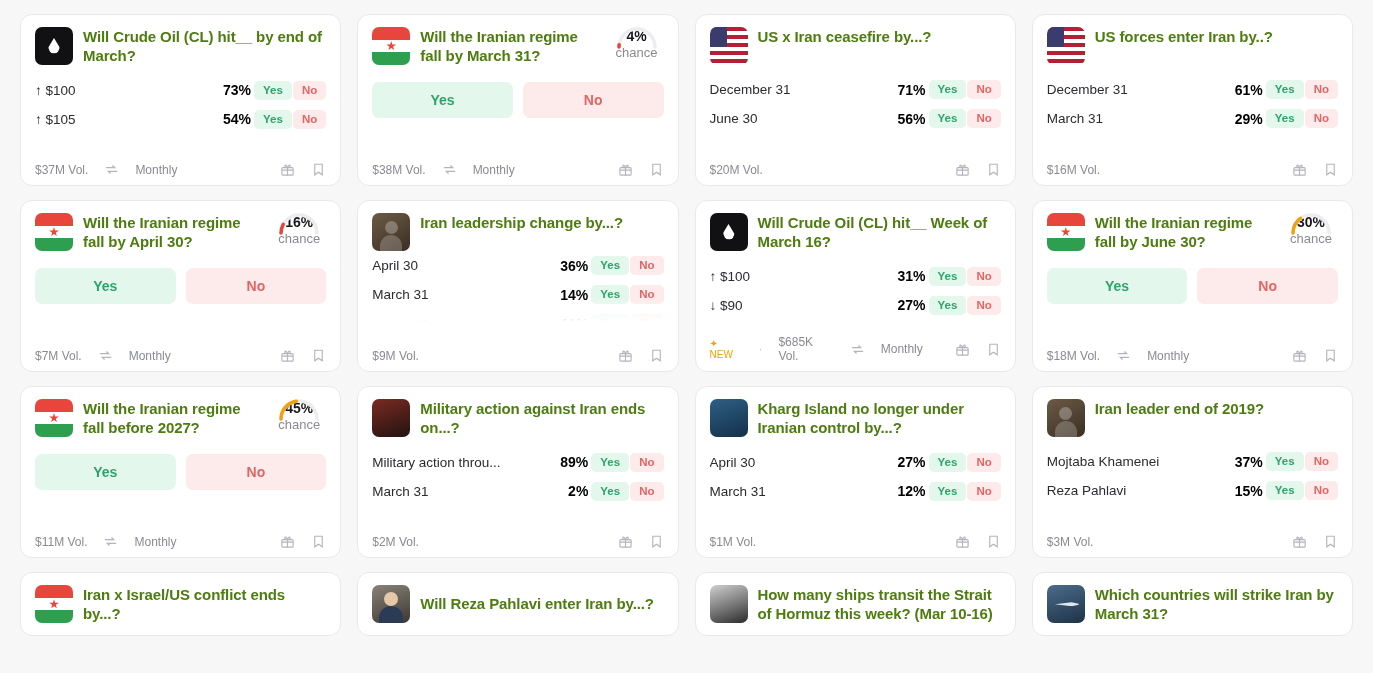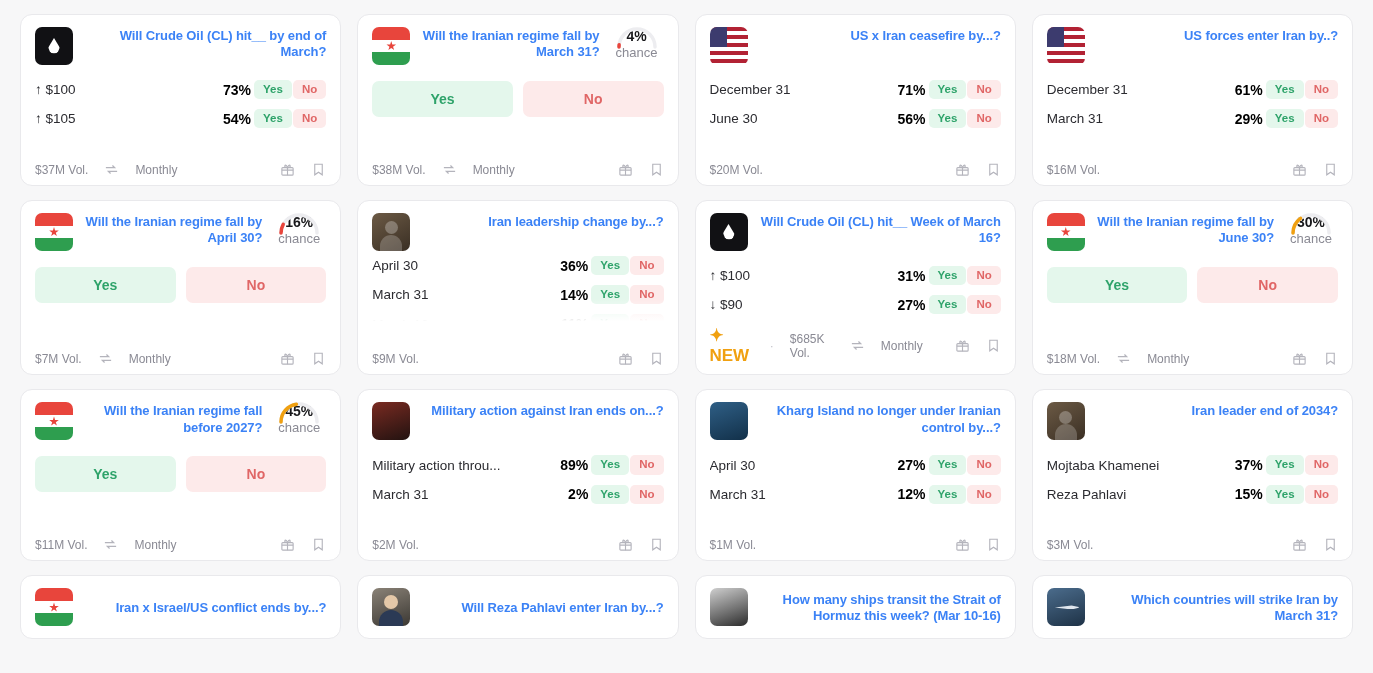--- a/index.html
+++ b/index.html
@@ -41,28 +41,27 @@
   }
   .thumb {
     width: 38px; height: 38px;
     border-radius: 7px;
     flex: 0 0 38px;
     overflow: hidden;
     position: relative;
     background: #ddd;
   }
   .title {
-    font-size: 13px;
+    font-size: 15px;
     line-height: 1.25;
     font-weight: 600;
-    color: #3b82f6;
+    color: #4d7c0f;
     flex: 1;
     padding-top: 1px;
     letter-spacing: -0.1px;
-    text-align: right;
   }
   .chance {
     flex: 0 0 auto;
     width: 54px;
     text-align: center;
     position: relative;
     padding-top: 2px;
   }
   .chance .pct {
     font-size: 14px;
@@ -134,21 +133,21 @@
     display: flex;
     align-items: center;
     gap: 16px;
     margin-top: auto;
     padding-top: 6px;
     font-size: 12px;
     color: #8a8a94;
   }
   .foot .spacer { flex: 1; }
   .foot .icon { color: #b4b4bc; }
-  .newtag { color: #f0a010; font-weight: 700; font-size: 17px; }
+  .newtag { color: #f0a010; font-weight: 400; font-size: 10px; }
   .dot { color: #c2c2c8; }
   .fade-rows { position: relative; }
   .fade-rows:after {
     content: "";
     position: absolute;
     left: 0; right: 0; bottom: 0;
     height: 26px;
     background: linear-gradient(to bottom, rgba(255,255,255,0), #fff 85%);
     pointer-events: none;
   }
@@ -644,21 +643,21 @@
           <span class="icon">
             <svg class="ic" viewBox="0 0 24 24" fill="none" stroke="currentColor" stroke-width="1.8">
               <path d="M6 3.5h12v17l-6-4.2-6 4.2z"></path>
             </svg>
           </span>
         </div>
       </div>
       <div class="card">
         <div class="card-head">
           <div class="thumb ph-person"></div>
-          <div class="title">Iran leader end of 2034?</div>
+          <div class="title">Iran leader end of 2019?</div>
         </div>
         <div class="rows ">
           <div class="row">
             <span class="rlabel">Mojtaba Khamenei</span>
             <span class="rpct">37%</span>
             <span class="chipYes">Yes</span>
             <span class="chipNo">No</span>
           </div>
           <div class="row">
             <span class="rlabel">Reza Pahlavi</span>

